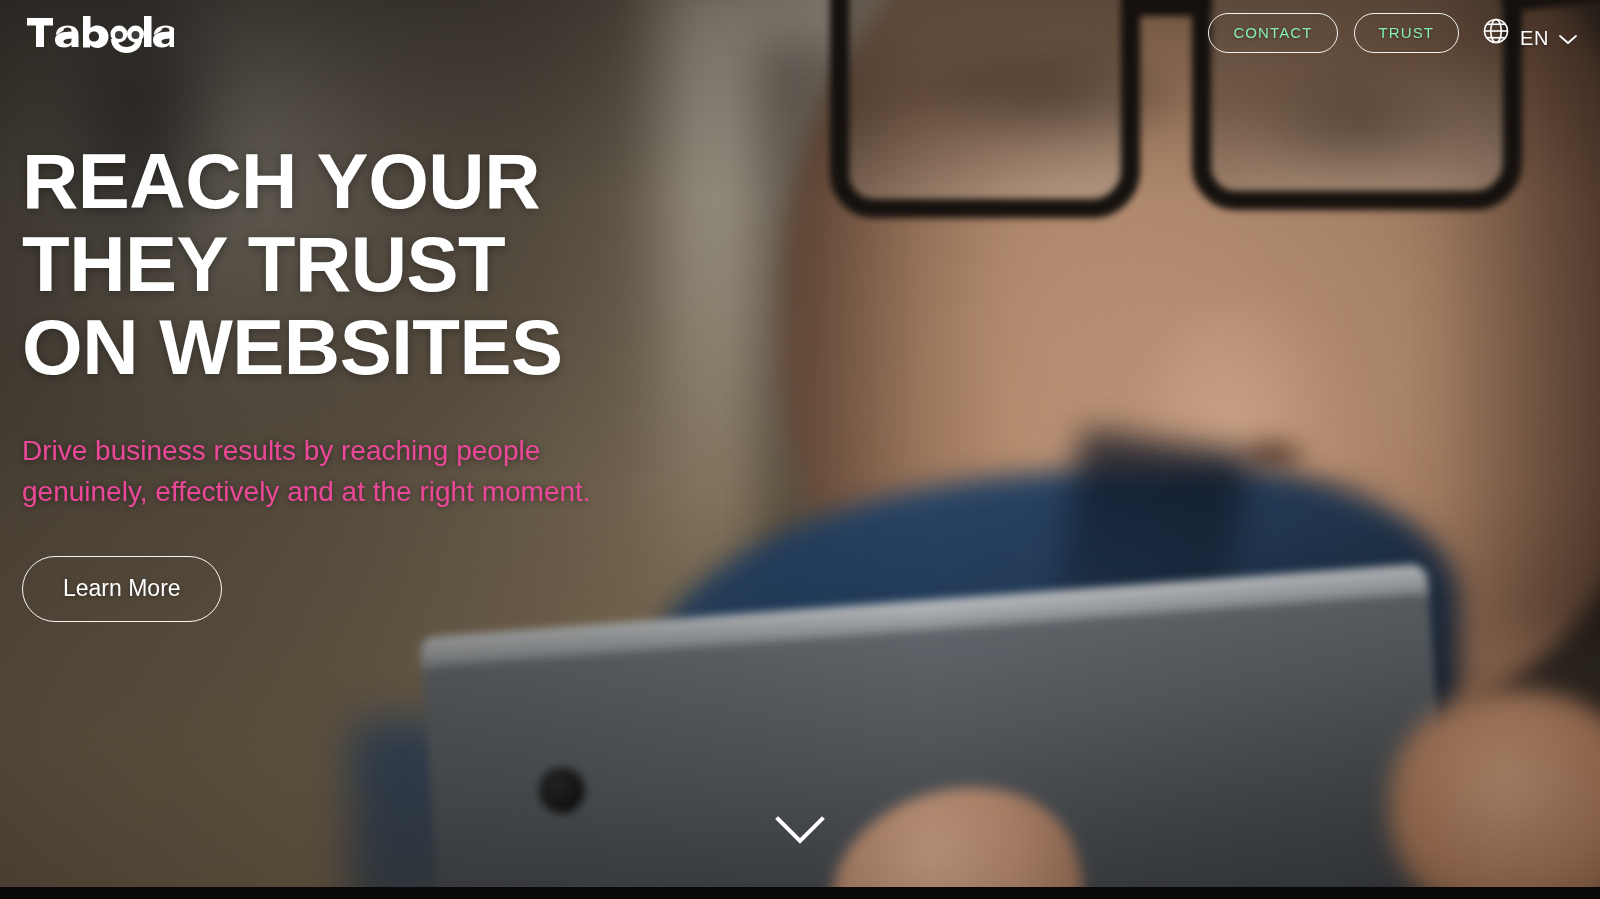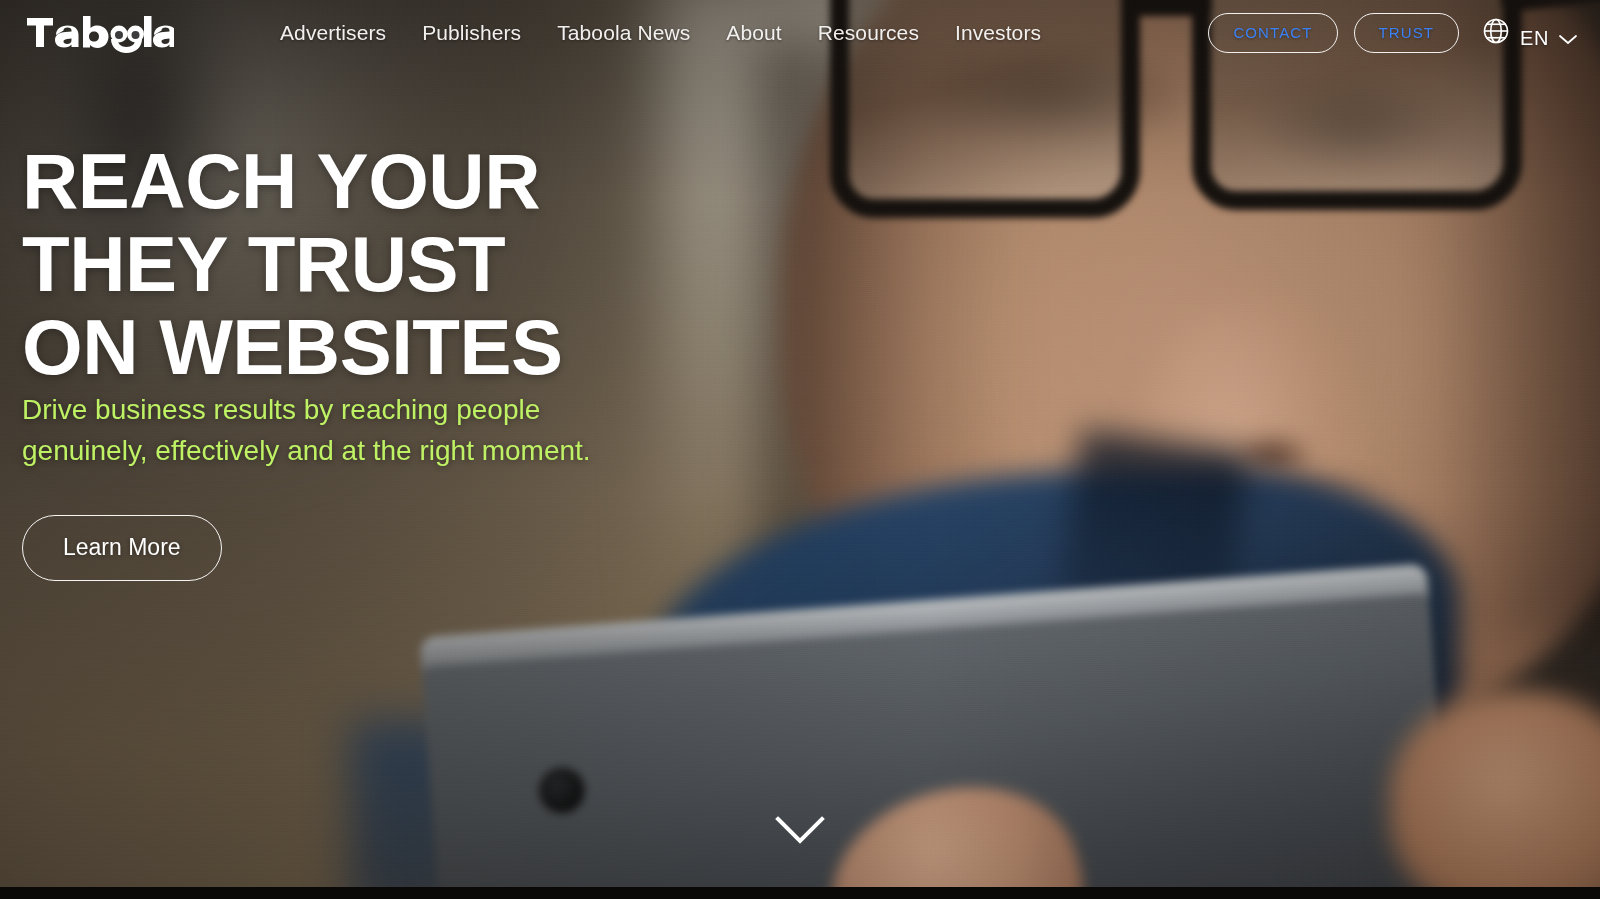--- a/index.html
+++ b/index.html
@@ -256,21 +256,21 @@
   .nav-right {
     margin-left: auto;
     margin-right: 22px;
     display: flex;
     align-items: center;
     gap: 16px;
   }
   .pill-btn {
     border: 1.6px solid rgba(255,255,255,0.92);
     border-radius: 999px;
-    color: #3b82f6;
+    color: #86efac;
     background: transparent;
     font-size: 15px;
     letter-spacing: 1.1px;
     padding: 10px 24px 11px;
     cursor: pointer;
     font-family: "Liberation Sans", sans-serif;
     text-shadow: 0 1px 3px rgba(0,0,0,0.4);
   }
   .lang-select {
     display: flex;
@@ -299,21 +299,22 @@
     font-size: 78px;
     line-height: 83px;
     font-weight: bold;
     letter-spacing: -0.5px;
     text-transform: uppercase;
     text-shadow: 0 2px 10px rgba(0,0,0,0.32);
   }
   .hero-title .line { display: block; white-space: nowrap; }
 
   .hero-sub {
-    color: #bef264;
+    margin-top: 41px;
+    color: #ec4899;
     font-size: 28px;
     line-height: 41px;
     max-width: 660px;
     text-shadow: 0 1px 6px rgba(0,0,0,0.45);
   }
   .hero-sub .line { display: block; white-space: nowrap; }
 
   .cta-btn {
     margin-top: 44px;
     display: inline-block;
@@ -406,28 +407,20 @@
           <circle cx="186" cy="46" r="17"></circle>
           <circle cx="219" cy="46" r="17"></circle>
         </g>
         <g fill="#3c3c3c">
           <circle cx="186" cy="48" r="8"></circle>
           <circle cx="219" cy="48" r="8"></circle>
         </g>
       </svg>
     </div>
 
-    <nav class="nav-links">
-      <a class="nav-link" href="#">Advertisers</a>
-      <a class="nav-link" href="#">Publishers</a>
-      <a class="nav-link" href="#">Taboola News</a>
-      <a class="nav-link" href="#">About</a>
-      <a class="nav-link" href="#">Resources</a>
-      <a class="nav-link" href="#">Investors</a>
-    </nav>
 
     <div class="nav-right">
       <button class="pill-btn">CONTACT</button>
       <button class="pill-btn">TRUST</button>
 
       <div class="lang-select">
         <span>
           <svg width="30" height="30" viewBox="0 0 24 24" fill="none" stroke="#ffffff" stroke-width="1.3">
             <circle cx="12" cy="12" r="9.2"></circle>
             <ellipse cx="12" cy="12" rx="4.2" ry="9.2"></ellipse>

